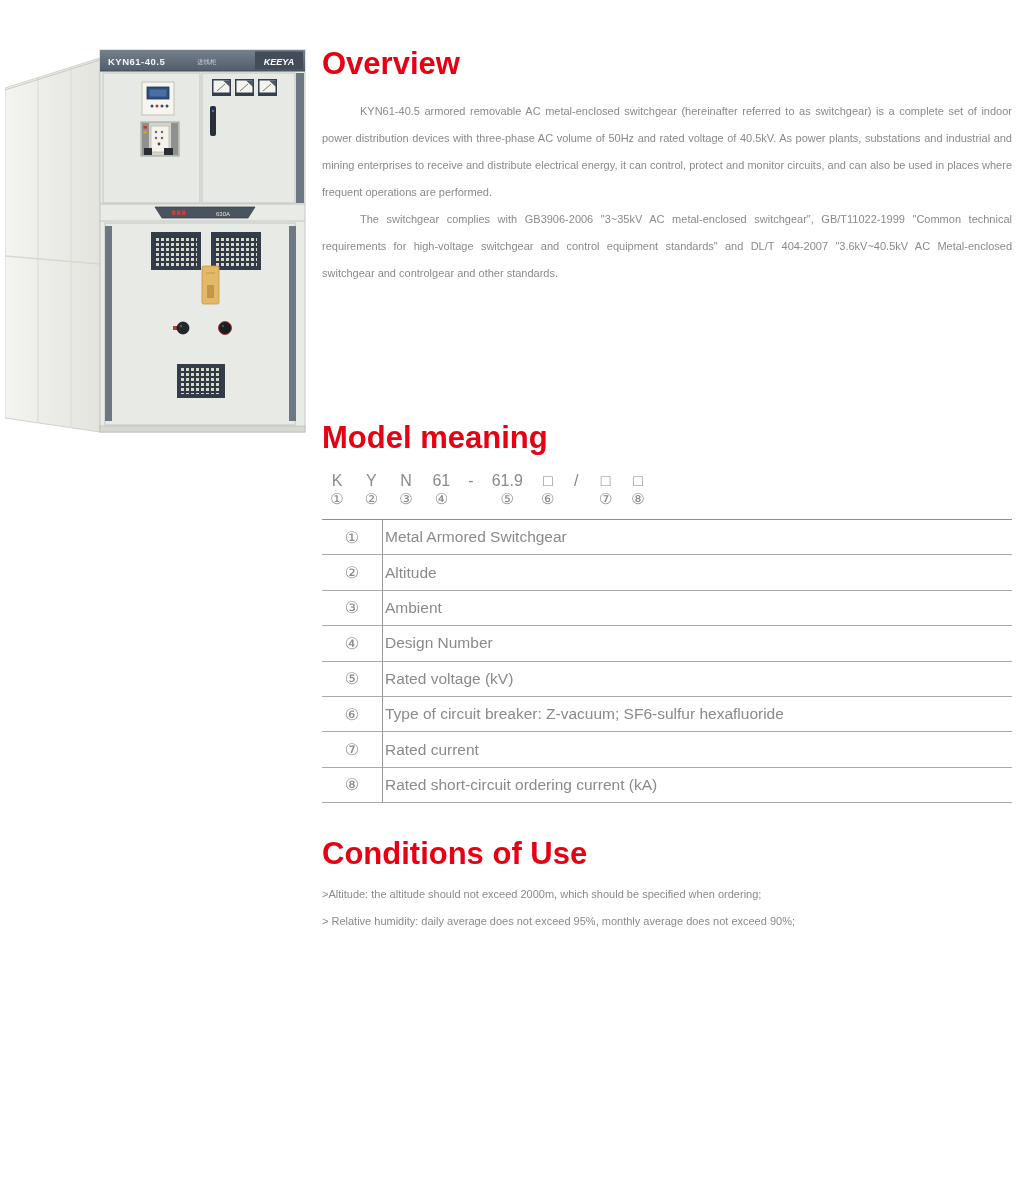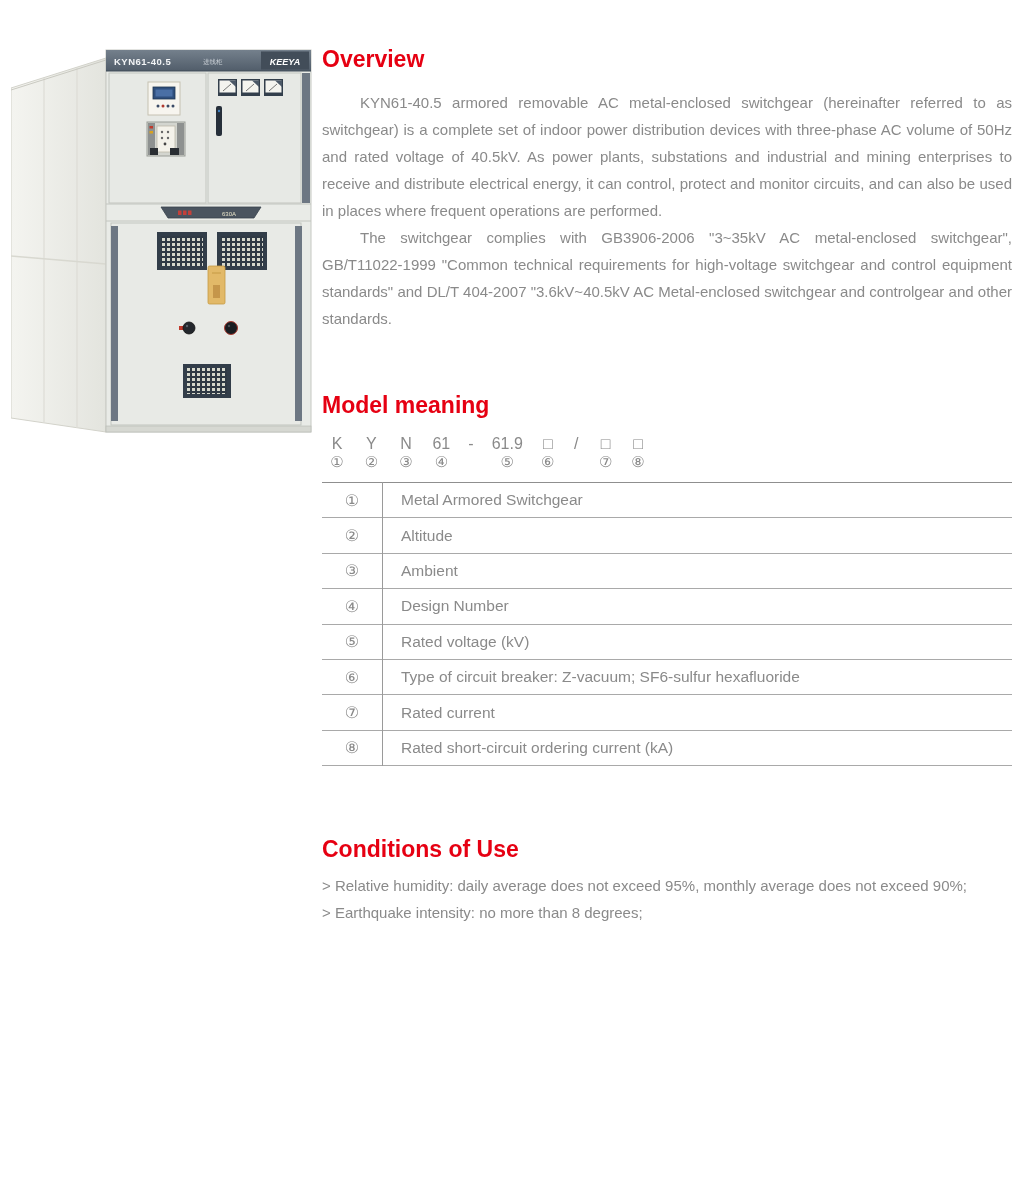--- a/index.html
+++ b/index.html
@@ -1,42 +1,42 @@
 <!DOCTYPE html>
 <html><head>
 <meta charset="utf-8">
 <style>
   html,body{margin:0;padding:0;background:#fff;}
   .page{position:relative;width:1024px;height:1184px;background:#ffffff;overflow:hidden;
         font-family:"Liberation Sans",sans-serif;}
   .section{position:absolute;width:690px;left:322px;}
-  h2.red{margin:0;color:#e60012;font-size:23px;font-weight:bold;letter-spacing:0;}
-  .para{margin:0;color:#8a8a8a;font-size:15px;line-height:27px;text-align:justify;}
+  h2.red{margin:0;color:#e60012;font-size:31px;font-weight:bold;letter-spacing:0;}
+  .para{margin:0;color:#8a8a8a;font-size:11px;line-height:27px;text-align:justify;}
   .para.indent{text-indent:38px;}
   
   #overview{top:46px;}
   #overview h2{margin-bottom:16px;}
   
   #model{top:392px;}
-  #model h2{margin-bottom:16px;}
+  #model h2{margin-bottom:16px;margin-top:28px;}
   .code-row{white-space:nowrap;margin-bottom:12px;}
   .code-cell{display:inline-block;text-align:center;vertical-align:top;color:#8a8a8a;}
   .code-char{display:block;font-size:16px;line-height:18px;}
   .code-circle{display:block;font-size:15px;line-height:17px;}
   .w30{width:30px;} .w32{width:32px;} .w18{width:18px;} .w46{width:46px;}
   .w26{width:26px;} .w22{width:22px;} .w28{width:28px;}
   table.model-table{width:690px;border-collapse:collapse;border-top:1px solid #8f8f8f;}
   table.model-table tr{height:35.4px;border-bottom:1px solid #a9a9a9;}
   td.num{width:58px;text-align:center;color:#8a8a8a;font-size:16px;border-right:1px solid #9a9a9a;}
-  td.desc{padding-left:18px;color:#8a8a8a;font-size:15.5px;}
+  td.desc{padding-left:2px;color:#8a8a8a;font-size:15.5px;}
   
   #conditions{top:836px;}
   #conditions h2{margin-bottom:9px;}
   
-  .product-wrap{position:absolute;left:11px;top:42px;width:305px;height:400px;text-decoration:underline;}
+  .product-wrap{position:absolute;left:5px;top:42px;width:305px;height:400px;text-decoration:underline;}
 </style>
 </head>
 <body>
 
 <div class="page">
 
   <div class="product-wrap">
     <svg width="305" height="400" viewBox="0 0 305 400" xmlns="http://www.w3.org/2000/svg">
       <defs>
         <pattern id="gr" width="5" height="5" patternUnits="userSpaceOnUse">
@@ -261,17 +261,17 @@
         <tr>
           <td class="num">⑧</td>
           <td class="desc">Rated short-circuit ordering current (kA)</td>
         </tr>
       </tbody>
     </table>
   </section>
 
   <section class="section" id="conditions">
     <h2 class="red">Conditions of Use</h2>
+    <p class="para">&gt;Altitude: the altitude should not exceed 2000m, which should be specified when ordering;</p>
     <p class="para">&gt; Relative humidity: daily average does not exceed 95%, monthly average does not exceed 90%;</p>
-    <p class="para">&gt; Earthquake intensity: no more than 8 degrees;</p>
   </section>
 
 </div>
 
 </body></html>

